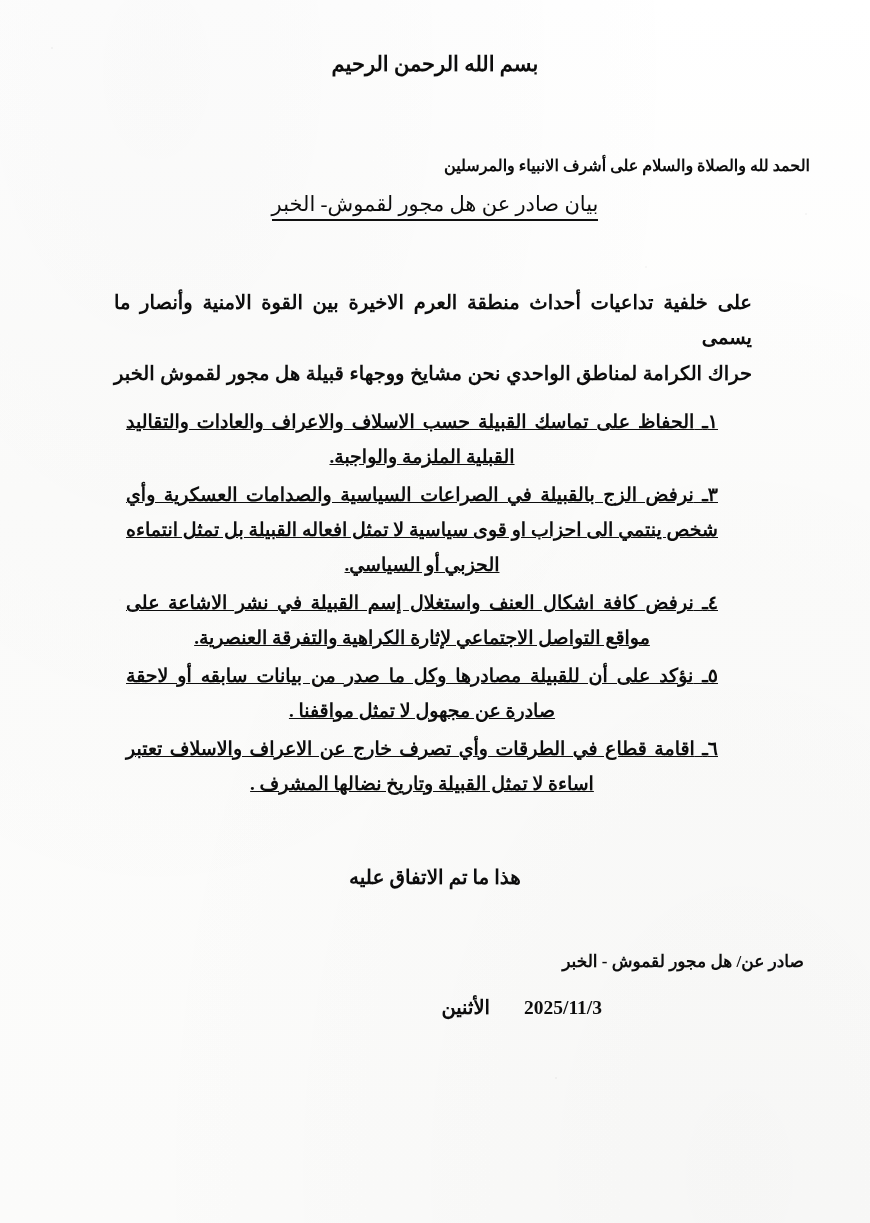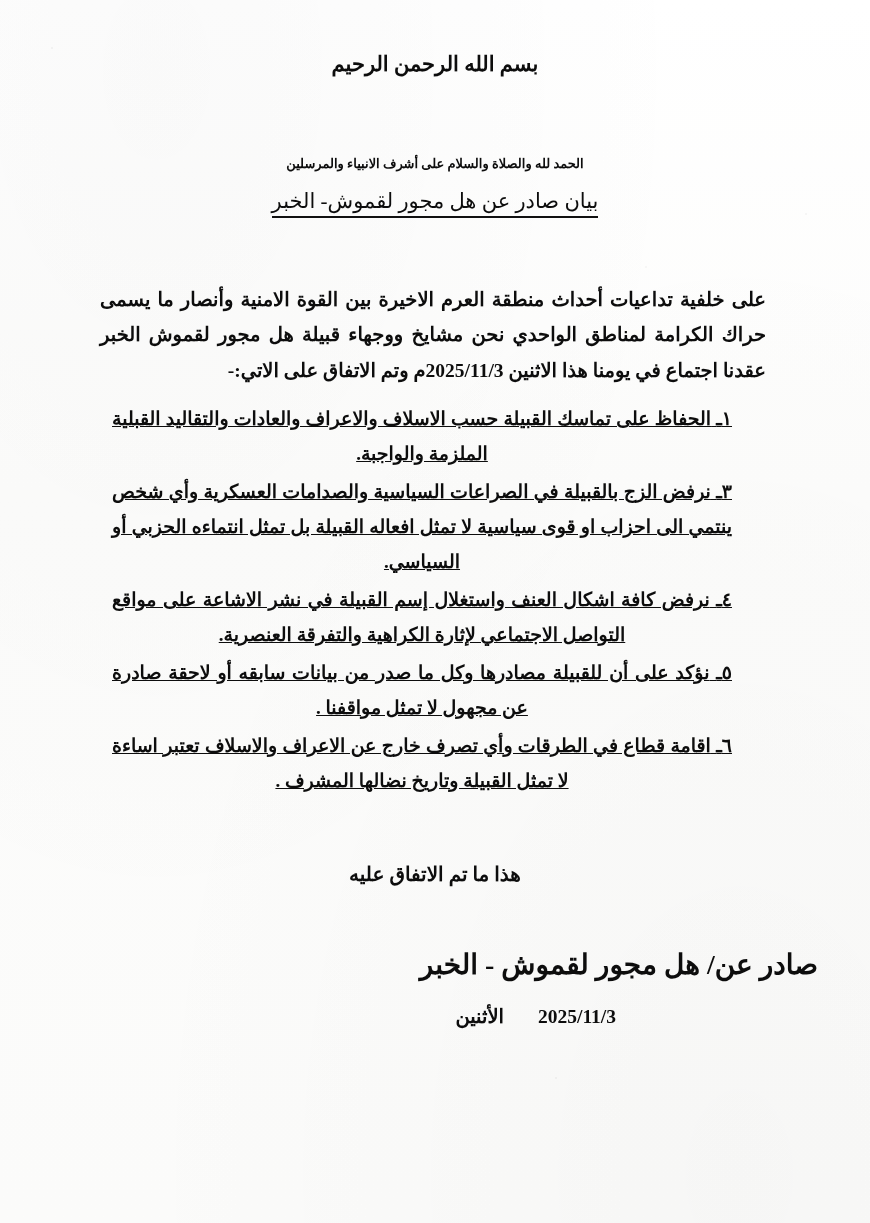--- a/index.html
+++ b/index.html
@@ -34,35 +34,34 @@
       radial-gradient(circle at 52px 48px, rgba(0,0,0,.10) 0 1px, transparent 1.6px),
       radial-gradient(circle at 806px 214px, rgba(0,0,0,.09) 0 1px, transparent 1.6px),
       radial-gradient(circle at 646px 267px, rgba(0,0,0,.08) 0 1px, transparent 1.6px),
       radial-gradient(circle at 556px 1078px, rgba(0,0,0,.10) 0 1px, transparent 1.6px),
       radial-gradient(circle at 430px 869px, rgba(0,0,0,.07) 0 1px, transparent 1.6px),
       radial-gradient(circle at 120px 600px, rgba(0,0,0,.05) 0 1px, transparent 1.6px);
   }
 
   .content {
     position: relative;
-    padding: 0 46px;
+    padding: 0 60px;
   }
 
   .basmala {
     text-align: center;
     font-weight: bold;
     font-size: 21px;
     letter-spacing: .2px;
     padding-top: 52px;
   }
 
   .salutation {
-    text-align: center;
-    font-weight: bold;
-    font-size: 13px;
+    font-weight: bold;
+    font-size: 16px;
     padding-top: 79px;
   }
 
   .doc-title-wrap {
     text-align: center;
     padding-top: 17px;
   }
   .doc-title {
     display: inline-block;
     font-weight: normal;
@@ -123,21 +122,21 @@
     font-weight: bold;
     padding-top: 26px;
     padding-right: 36px;
   }
 
   .signature {
     padding-top: 62px;
     font-weight: bold;
   }
   .signature .issuer {
-    font-size: 28px;
+    font-size: 17px;
     padding-right: 6px;
   }
   .sign-date-row {
     display: flex;
     flex-direction: row;
     justify-content: flex-start;
     align-items: baseline;
     gap: 34px;
     padding-top: 24px;
     padding-right: 208px;
@@ -160,21 +159,20 @@
 
     <div class="salutation">الحمد لله والصلاة والسلام على أشرف الانبياء والمرسلين</div>
 
     <div class="doc-title-wrap">
       <span class="doc-title">بيان صادر عن هل مجور لقموش- الخبر</span>
     </div>
 
     <div class="intro">
       <span class="line">على خلفية تداعيات أحداث منطقة العرم الاخيرة بين القوة الامنية وأنصار ما يسمى</span>
       <span class="line">حراك الكرامة لمناطق الواحدي نحن مشايخ ووجهاء قبيلة هل مجور لقموش الخبر</span>
-      <span class="line last">عقدنا اجتماع في يومنا هذا الاثنين 2025/11/3م وتم الاتفاق على الاتي:-</span>
     </div>
 
     <div class="clauses">
 
       <div class="clause">
         <span class="marker">١ـ</span>
         <span class="clause-text">الحفاظ على تماسك القبيلة حسب الاسلاف والاعراف والعادات والتقاليد القبلية الملزمة والواجبة.</span>
       </div>
 
 

